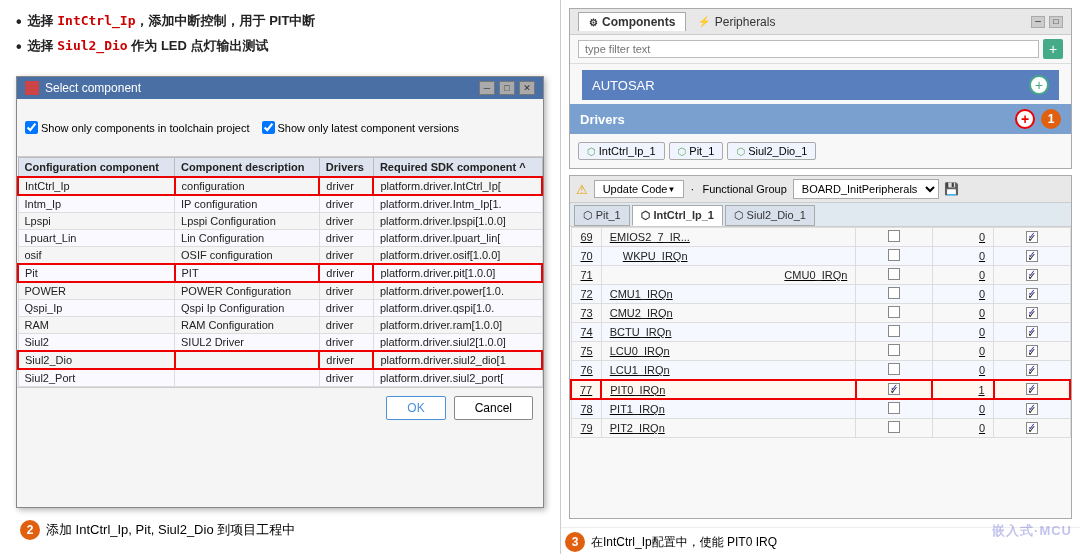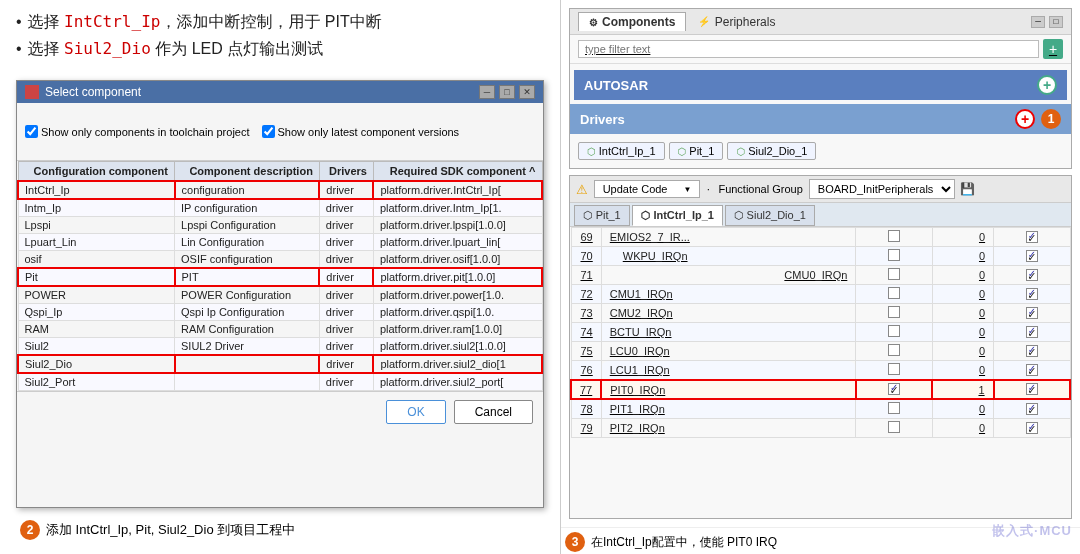--- a/index.html
+++ b/index.html
@@ -32,23 +32,24 @@
 
     .bullet-list {
       list-style: none;
       padding: 0;
       margin-bottom: 8px;
     }
     .bullet-list li {
       display: flex;
       align-items: flex-start;
       gap: 6px;
-      font-size: 16px;
+      font-size: 13px;
       margin-bottom: 6px;
       color: #222;
+      font-weight: bold;
     }
     .bullet-list li::before {
       content: '•';
       font-size: 16px;
       line-height: 1.2;
     }
     .bullet-list code {
       color: #c00;
       font-family: Consolas, monospace;
     }
@@ -119,21 +120,21 @@
       width: 100%;
       border-collapse: collapse;
       font-size: 11px;
     }
     .dialog-table thead tr {
       background: #dde4ef;
     }
     .dialog-table th {
       border: 1px solid #bbb;
       padding: 3px 6px;
-      text-align: right;
+      text-align: left;
       font-weight: bold;
       color: #222;
     }
     .dialog-table td {
       border: 1px solid #ddd;
       padding: 2px 6px;
       color: #222;
     }
     .dialog-table tr:nth-child(even) td {
       background: #f9f9ff;
@@ -248,21 +249,20 @@
       justify-content: center;
       cursor: pointer;
     }
 
     .filter-row {
       padding: 4px 8px;
       display: flex;
       gap: 4px;
       align-items: center;
       border-bottom: 1px solid #ddd;
-      text-decoration: underline;
     }
     .filter-input {
       flex: 1;
       border: 1px solid #bbb;
       padding: 2px 6px;
       font-size: 11px;
       background: #fff;
     }
     .add-btn-green {
       width: 20px;
@@ -278,23 +278,23 @@
       border-radius: 2px;
     }
 
     .autosar-row {
       background: #5a7fbf;
       color: #fff;
       padding: 5px 10px;
       display: flex;
       align-items: center;
       justify-content: space-between;
-      font-weight: bold;
+      font-weight: normal;
       font-size: 13px;
-      margin: 4px 4px;
+      margin: 4px 12px;
     }
     .drivers-row {
       background: #7aa0d0;
       color: #fff;
       padding: 5px 10px;
       display: flex;
       align-items: center;
       justify-content: space-between;
       font-weight: bold;
       font-size: 13px;
@@ -365,21 +365,21 @@
       font-size: 11px;
     }
     .irq-toolbar-btn {
       background: #fff;
       border: 1px solid #aaa;
       padding: 2px 8px;
       font-size: 11px;
       cursor: pointer;
       display: flex;
       align-items: center;
-      gap: 16px;
+      gap: 0;
     }
     .dropdown-arrow {
       font-size: 8px;
     }
     .toolbar-select {
       border: 1px solid #aaa;
       padding: 2px 4px;
       font-size: 11px;
       background: #fff;
     }

